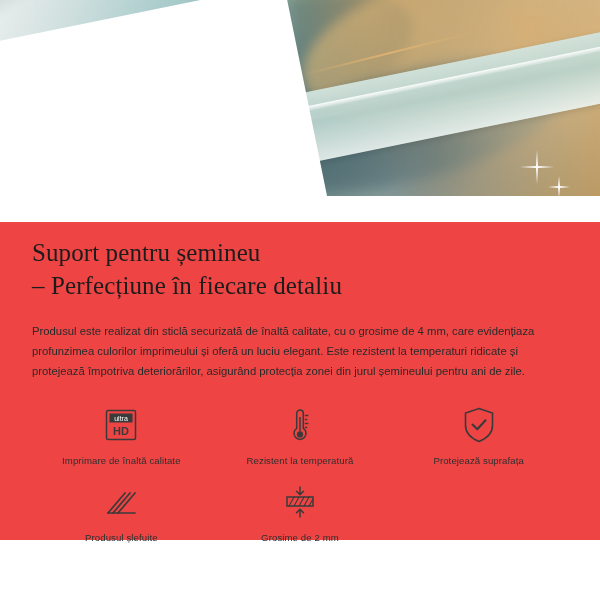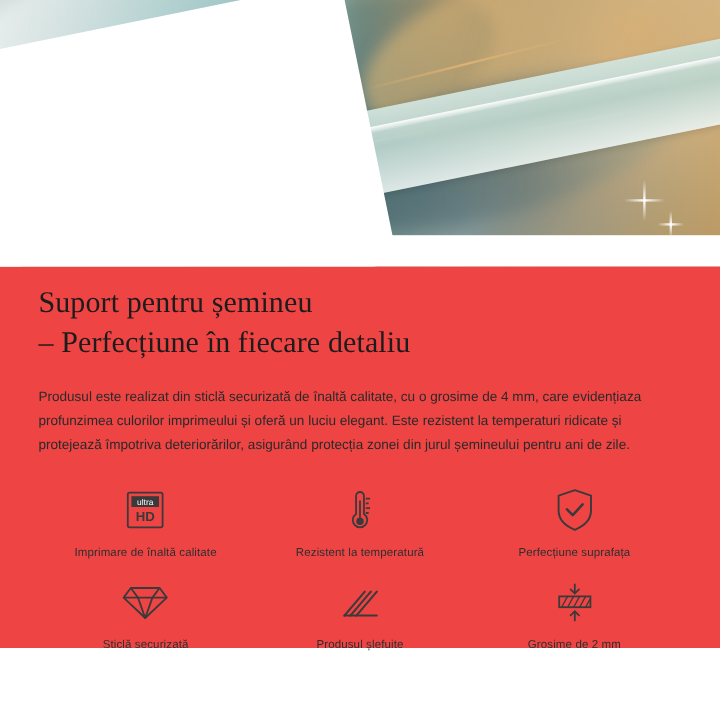--- a/index.html
+++ b/index.html
@@ -248,34 +248,23 @@
         <div class="feature-label">Rezistent la temperatură</div>
       </div>
 
       <div class="feature">
         <div class="feature-icon">
           <svg width="36" height="40" viewBox="0 0 36 40">
             <path d="M18 3.5 31.5 8v12.5C31.5 28 25.5 33.5 18 36.5 10.5 33.5 4.5 28 4.5 20.5V8L18 3.5z" fill="none" stroke="#3a3a3a" stroke-width="1.6"></path>
             <path d="M11.5 19.5l4.8 4.8 8.2-9" fill="none" stroke="#3a3a3a" stroke-width="2.1" stroke-linecap="round" stroke-linejoin="round"></path>
           </svg>
         </div>
-        <div class="feature-label">Perfecțiune suprafața</div>
-      </div>
-
-      <div class="feature">
-        <div class="feature-icon">
-          <svg width="40" height="36" viewBox="0 0 40 36" fill="none" stroke="#3a3a3a" stroke-width="1.5" stroke-linejoin="round">
-            <path d="M8 6h24l6 8-18 17L2 14 8 6z"></path>
-            <path d="M2 14h36"></path>
-            <path d="M8 6l6 8M32 6l-6 8"></path>
-            <path d="M14 14l6 17 6-17"></path>
-          </svg>
-        </div>
-        <div class="feature-label">Sticlă securizată</div>
-      </div>
+        <div class="feature-label">Protejează suprafața</div>
+      </div>
+
 
       <div class="feature">
         <div class="feature-icon">
           <svg width="38" height="34" viewBox="0 0 38 34" fill="none" stroke="#3a3a3a" stroke-width="1.7" stroke-linecap="round">
             <path d="M11 28L28 8"></path>
             <path d="M16 28L33 8"></path>
             <path d="M6 28L23 8"></path>
             <path d="M6 28h27"></path>
           </svg>
         </div>

